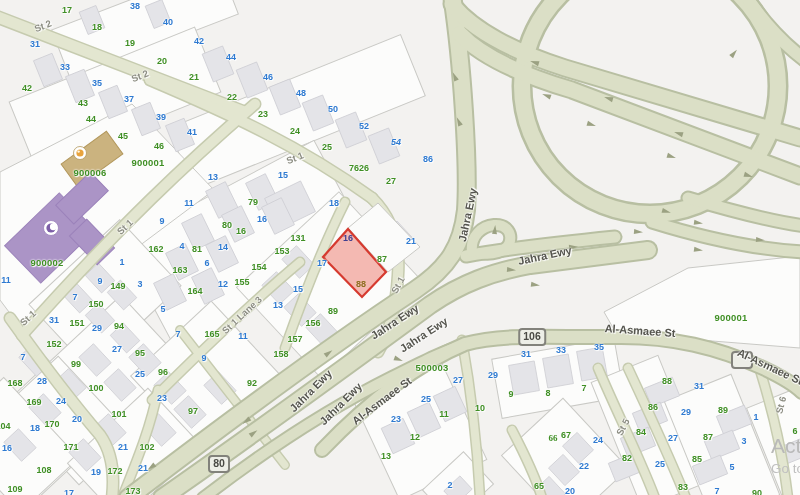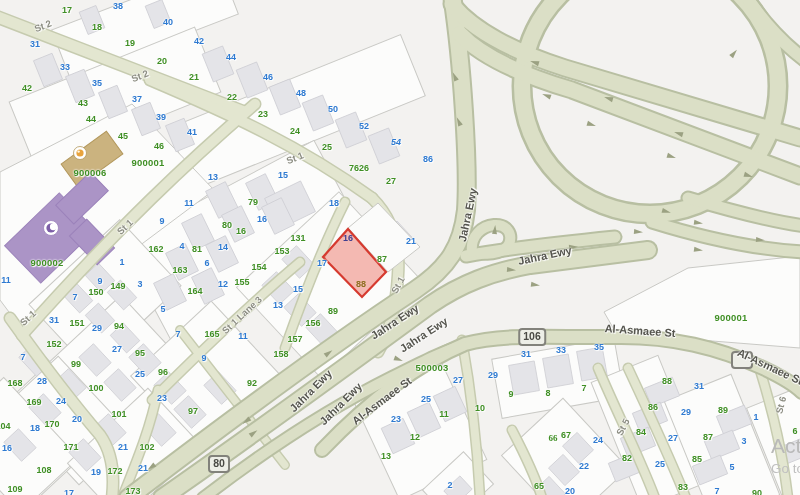--- a/index.html
+++ b/index.html
@@ -310,21 +310,21 @@
       <span class="num green" style="left: 298px; top: 238px; transform: translate(-50%, -50%);">131</span>
       <span class="num green" style="left: 282px; top: 251px; transform: translate(-50%, -50%);">153</span>
       <span class="num green" style="left: 197px; top: 249px; transform: translate(-50%, -50%);">81</span>
       <span class="num green" style="left: 156px; top: 249px; transform: translate(-50%, -50%);">162</span>
       <span class="num green" style="left: 180px; top: 270px; transform: translate(-50%, -50%);">163</span>
       <span class="num green" style="left: 259px; top: 267px; transform: translate(-50%, -50%);">154</span>
       <span class="num green" style="left: 242px; top: 282px; transform: translate(-50%, -50%);">155</span>
       <span class="num green" style="left: 195px; top: 291px; transform: translate(-50%, -50%);">164</span>
       <span class="num green" style="left: 212px; top: 314px; transform: translate(-50%, -50%); margin-top: 20px;">165</span>
       <span class="num green" style="left: 118px; top: 286px; transform: translate(-50%, -50%);">149</span>
-      <span class="num green" style="left: 96px; top: 292px; transform: translate(-50%, -50%);">150</span>
+      <span class="num green" style="left: 96px; top: 304px; transform: translate(-50%, -50%);">150</span>
       <span class="num green" style="left: 77px; top: 323px; transform: translate(-50%, -50%);">151</span>
       <span class="num green" style="left: 119px; top: 326px; transform: translate(-50%, -50%);">94</span>
       <span class="num green" style="left: 54px; top: 344px; transform: translate(-50%, -50%);">152</span>
       <span class="num green" style="left: 140px; top: 353px; transform: translate(-50%, -50%);">95</span>
       <span class="num green" style="left: 76px; top: 364px; transform: translate(-50%, -50%);">99</span>
       <span class="num green" style="left: 163px; top: 372px; transform: translate(-50%, -50%);">96</span>
       <span class="num green" style="left: 96px; top: 388px; transform: translate(-50%, -50%);">100</span>
       <span class="num green" style="left: 15px; top: 383px; transform: translate(-50%, -50%);">168</span>
       <span class="num green" style="left: 34px; top: 402px; transform: translate(-50%, -50%);">169</span>
       <span class="num green" style="left: 52px; top: 424px; transform: translate(-50%, -50%);">170</span>
@@ -356,27 +356,27 @@
       <span class="num green" style="left: 667px; top: 381px; transform: translate(-50%, -50%);">88</span>
       <span class="num green" style="left: 653px; top: 407px; transform: translate(-50%, -50%);">86</span>
       <span class="num green" style="left: 641px; top: 432px; transform: translate(-50%, -50%);">84</span>
       <span class="num green" style="left: 627px; top: 458px; transform: translate(-50%, -50%);">82</span>
       <span class="num green" style="left: 723px; top: 410px; transform: translate(-50%, -50%);">89</span>
       <span class="num green" style="left: 708px; top: 437px; transform: translate(-50%, -50%);">87</span>
       <span class="num green" style="left: 697px; top: 459px; transform: translate(-50%, -50%);">85</span>
       <span class="num green" style="left: 683px; top: 487px; transform: translate(-50%, -50%);">83</span>
       <span class="num green" style="left: 795px; top: 431px; transform: translate(-50%, -50%);">6</span>
       <span class="num green" style="left: 757px; top: 493px; transform: translate(-50%, -50%);">90</span>
-      <span class="num blue" style="left: 118px; top: 6px; transform: translate(-50%, -50%);">38</span>
+      <span class="num blue" style="left: 135px; top: 6px; transform: translate(-50%, -50%);">38</span>
       <span class="num blue" style="left: 168px; top: 22px; transform: translate(-50%, -50%);">40</span>
       <span class="num blue" style="left: 199px; top: 41px; transform: translate(-50%, -50%);">42</span>
       <span class="num blue" style="left: 35px; top: 44px; transform: translate(-50%, -50%);">31</span>
       <span class="num blue" style="left: 65px; top: 67px; transform: translate(-50%, -50%);">33</span>
       <span class="num blue" style="left: 97px; top: 83px; transform: translate(-50%, -50%);">35</span>
-      <span class="num blue" style="left: 129px; top: 99px; transform: translate(-50%, -50%); margin-left: 8px;">37</span>
+      <span class="num blue" style="left: 129px; top: 99px; transform: translate(-50%, -50%);">37</span>
       <span class="num blue" style="left: 161px; top: 117px; transform: translate(-50%, -50%);">39</span>
       <span class="num blue" style="left: 192px; top: 132px; transform: translate(-50%, -50%);">41</span>
       <span class="num blue" style="left: 231px; top: 57px; transform: translate(-50%, -50%);">44</span>
       <span class="num blue" style="left: 268px; top: 77px; transform: translate(-50%, -50%);">46</span>
       <span class="num blue" style="left: 301px; top: 93px; transform: translate(-50%, -50%);">48</span>
       <span class="num blue" style="left: 333px; top: 109px; transform: translate(-50%, -50%);">50</span>
       <span class="num blue" style="left: 364px; top: 126px; transform: translate(-50%, -50%);">52</span>
       <span class="num blue" style="left: 396px; top: 142px; transform: translate(-50%, -50%); font-style: italic;">54</span>
       <span class="num blue" style="left: 428px; top: 159px; transform: translate(-50%, -50%);">86</span>
       <span class="num blue" style="left: 213px; top: 177px; transform: translate(-50%, -50%);">13</span>

